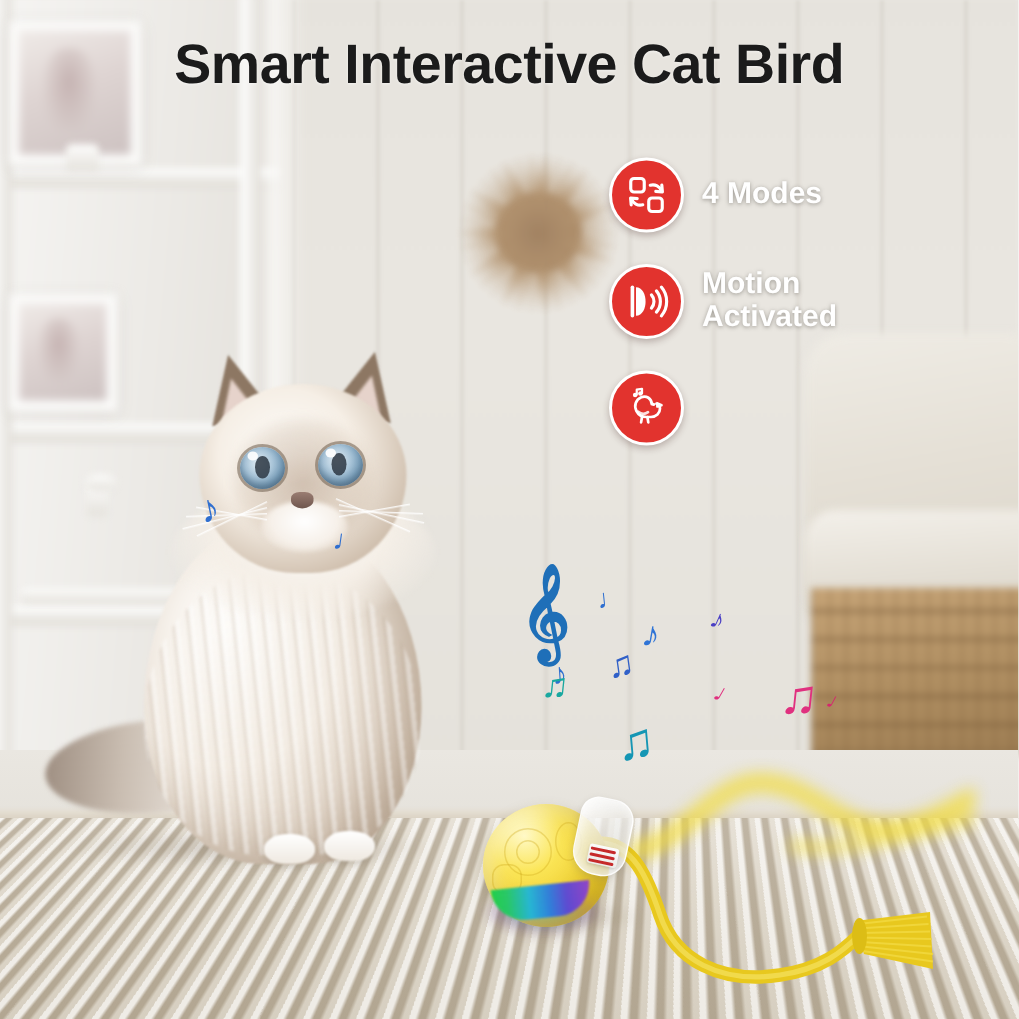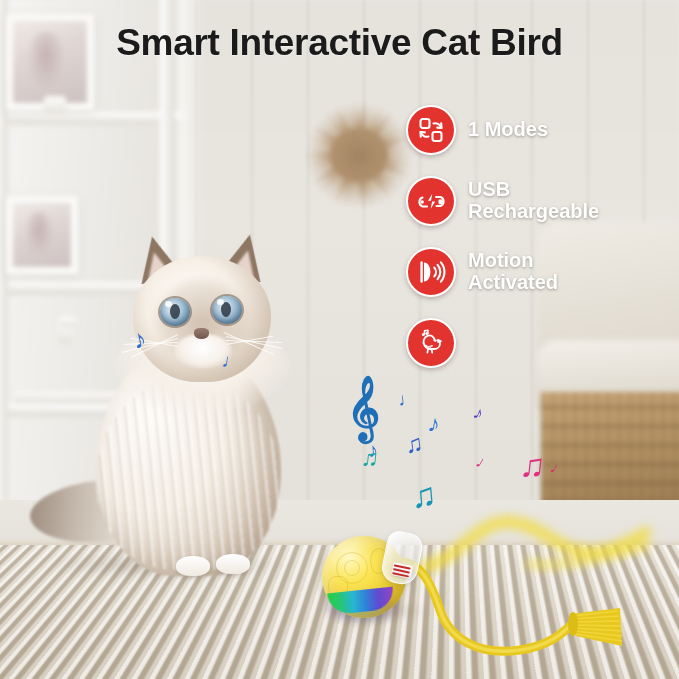--- a/index.html
+++ b/index.html
@@ -504,36 +504,23 @@
       <div class="badge">
         <svg width="30" height="30" viewBox="0 0 30 30" fill="none" stroke="#fff" stroke-width="2.1">
           <rect x="4.5" y="4" width="9" height="9" rx="2.2"></rect>
           <rect x="16.5" y="17" width="9" height="9" rx="2.2"></rect>
           <path d="M17.5 8.5 A6 6 0 0 1 25 12.5" stroke-linecap="round"></path>
           <path d="M25.2 8.4 L25.6 13 L21.2 12.6" stroke-linecap="round" stroke-linejoin="round"></path>
           <path d="M12.5 21.5 A6 6 0 0 1 5 17.5" stroke-linecap="round"></path>
           <path d="M4.8 21.6 L4.4 17 L8.8 17.4" stroke-linecap="round" stroke-linejoin="round"></path>
         </svg>
       </div>
-      <div class="feature-label">1 Modes</div>
+      <div class="feature-label">4 Modes</div>
     </div>
 
-    <div class="feature">
-      <div class="badge">
-        <svg width="31" height="31" viewBox="0 0 31 31" fill="none" stroke="#fff" stroke-width="2">
-          <path d="M6.5 11.5 A4.8 4.8 0 0 0 6.5 20.5 L11 20.5" stroke-linecap="round"></path>
-          <path d="M20 11 L24.5 11 A4.8 4.8 0 0 1 24.5 20 L20.5 20" stroke-linecap="round"></path>
-          <circle cx="6.2" cy="16" r="1.7" fill="#fff" stroke="none"></circle>
-          <rect x="22.5" y="13.6" width="4.2" height="4.6" rx="1" fill="#fff" stroke="none"></rect>
-          <path d="M17.6 4.5 L10.8 15.4 L15.4 15.4 L13.2 26.5 L20.4 14.8 L15.7 14.8 Z" fill="#fff" stroke="#e2332e" stroke-width="1.4" stroke-linejoin="round"></path>
-        </svg>
-      </div>
-      <div class="feature-label">USB
-Rechargeable</div>
-    </div>
 
     <div class="feature">
       <div class="badge">
         <svg width="30" height="30" viewBox="0 0 30 30" fill="none">
           <path d="M8 5.5 L8 24.5 C16.5 24.5 16.5 5.5 8 5.5 Z" fill="#fff"></path>
           <path d="M5.6 5.5 L5.6 24.5" stroke="#fff" stroke-width="2.4" stroke-linecap="round"></path>
           <g stroke="#fff" stroke-width="2.1" stroke-linecap="round">
             <path d="M18.3 10.6 A6.6 6.6 0 0 1 18.3 19.4"></path>
             <path d="M21.6 7.9 A10.8 10.8 0 0 1 21.6 22.1"></path>
             <path d="M24.9 5.4 A14.8 14.8 0 0 1 24.9 24.6"></path>

